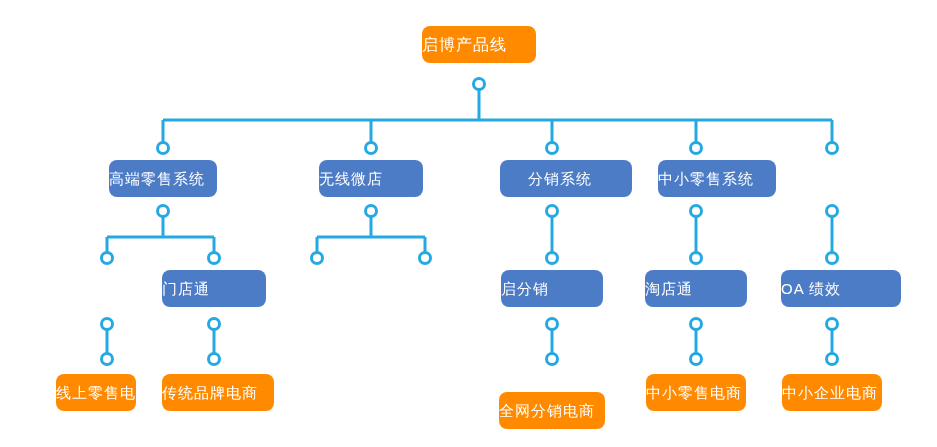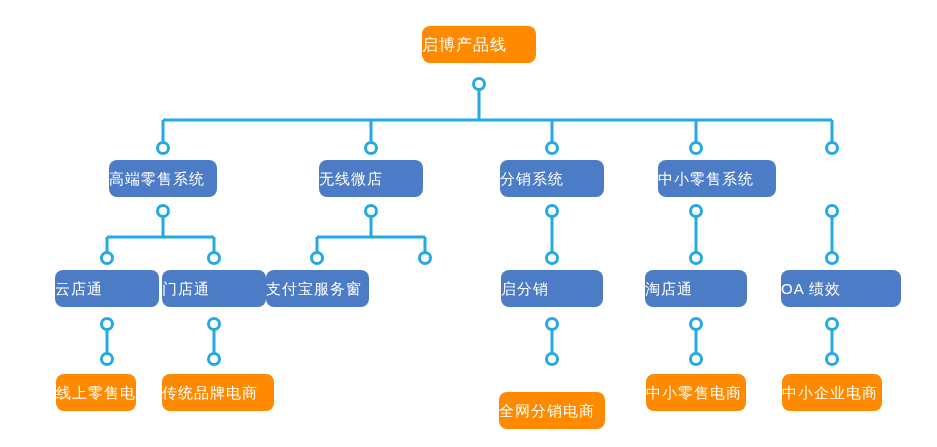--- a/index.html
+++ b/index.html
@@ -115,26 +115,24 @@
       <path class="wire" d="M832 324 V359"></path>
       <circle class="joint" cx="832" cy="324" r="5.5"></circle>
       <circle class="joint" cx="832" cy="359" r="5.5"></circle>
     </g>
   </svg>
 
   <div class="node root" style="left:422px; top:26px; width:114px;">启博产品线</div>
 
   <div class="node branch" style="left:109px; top:160px; width:108px;">高端零售系统</div>
   <div class="node branch" style="left:319px; top:160px; width:104px;">无线微店</div>
-  <div class="node branch" style="left:500px; top:160px; width:104px;">分销系统</div>
+  <div class="node branch" style="left:500px; top:160px; width:104px;padding-left:28px;">分销系统</div>
   <div class="node branch" style="left:637px; top:160px; width:118px;margin-left:21px;">中小零售系统</div>
 
-  <div class="node branch" style="left:55px; top:270px; width:104px;">云店通</div>
   <div class="node branch" style="left:162px; top:270px; width:104px;">门店通</div>
-  <div class="node branch" style="left:266px; top:270px; width:103px;">支付宝服务窗</div>
   <div class="node branch" style="left:501px; top:270px; width:102px;">启分销</div>
   <div class="node branch" style="left:645px; top:270px; width:102px;">淘店通</div>
   <div class="node branch" style="left:781px; top:270px; width:120px;">OA 绩效</div>
 
   <div class="node leaf" style="left:56px; top:374px; width:80px;">线上零售电商</div>
   <div class="node leaf" style="left:162px; top:374px; width:112px;">传统品牌电商</div>
   <div class="node leaf" style="left:499px; top:374px; width:106px;margin-top:18px;">全网分销电商</div>
   <div class="node leaf" style="left:646px; top:374px; width:100px;">中小零售电商</div>
   <div class="node leaf" style="left:782px; top:374px; width:100px;">中小企业电商</div>
 

